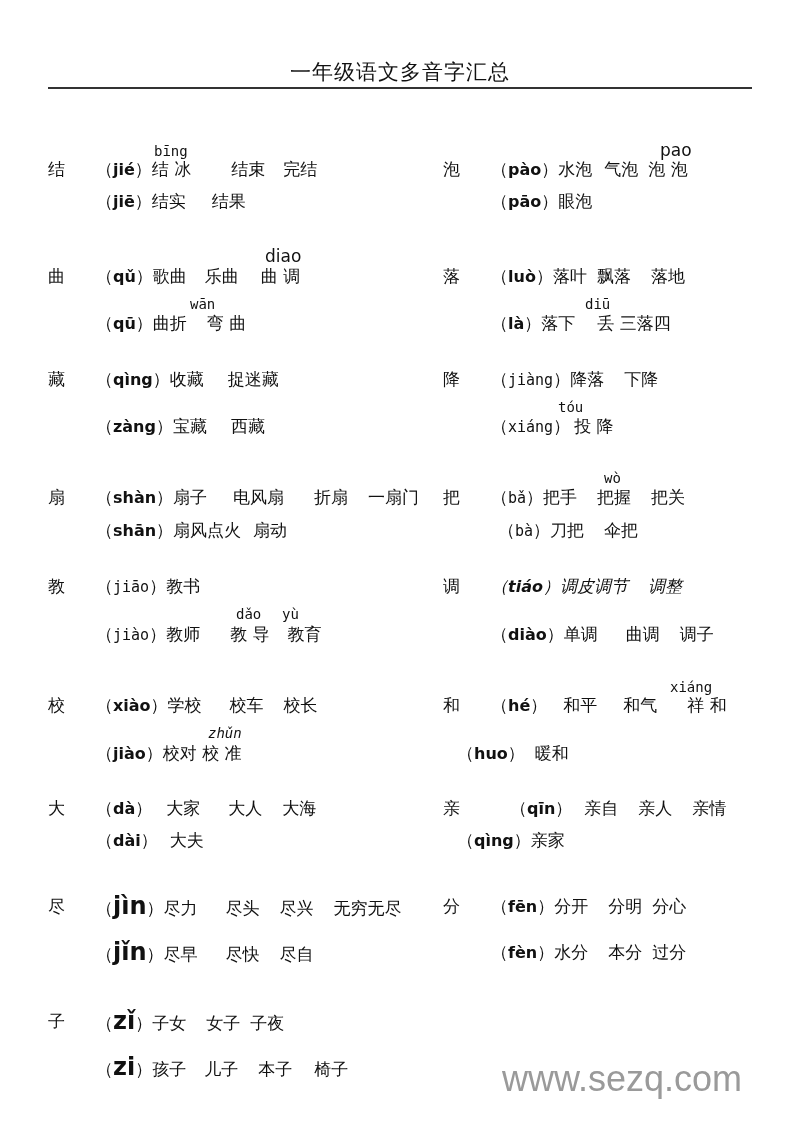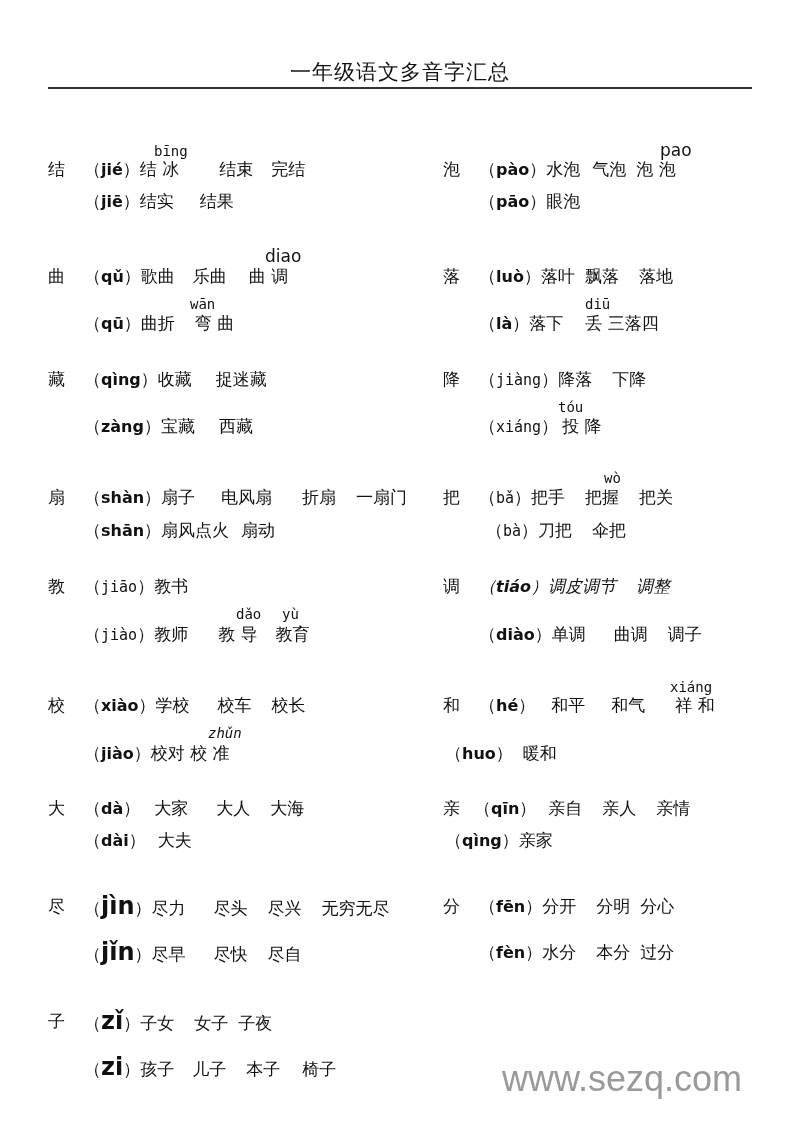--- a/index.html
+++ b/index.html
@@ -2,21 +2,21 @@
 <html><head>
 <meta charset="utf-8">
 <style>
   html, body { margin: 0; padding: 0; background: #ffffff; }
   body { width: 800px; height: 1131px; position: relative; overflow: hidden;
          font-family: "DejaVu Sans", "Liberation Sans", sans-serif; color: #111; }
   .title { position: absolute; left: 0; width: 800px; top: 58px; text-align: center;
            font-size: 21px; letter-spacing: 1px; font-family: "DejaVu Sans", sans-serif; }
   .rule { position: absolute; left: 48px; width: 704px; top: 87px; height: 0;
           border-top: 2px solid #333; }
-  .line { position: absolute; font-size: 17px; white-space: nowrap; line-height: 22px; }
+  .line { position: absolute; font-size: 17px; white-space: nowrap; line-height: 22px; margin-left: 12px; }
   .char { position: absolute; font-size: 17px; line-height: 22px; }
   .py { font-weight: bold; font-family: "DejaVu Sans", sans-serif; font-size: 16px; }
   .py.mono { font-weight: normal; font-family: "DejaVu Sans Mono", monospace; font-size: 15px; }
   .py.big { font-size: 24px; }
   .ann { position: absolute; font-size: 14px; font-family: "DejaVu Sans Mono", monospace; line-height: 16px; }
   .ann.boldsans { font-family: "DejaVu Sans", sans-serif; font-weight: normal; font-size: 17px; }
   .gap { display: inline-block; }
   .watermark { position: absolute; left: 502px; top: 1058px; font-size: 36px; color: #9a9a9a;
                font-family: "Liberation Sans", sans-serif; letter-spacing: 0px; }
 </style>
@@ -135,21 +135,21 @@
 
 <div class="char" style="left:48px;top:797px;">大</div>
 <div class="line" style="left:84px;top:797px;">
   <span>（</span><span class="py">dà</span><span>）</span><span class="gap" style="width:14px"></span><span>大家</span><span class="gap" style="width:28px"></span><span>大人</span><span class="gap" style="width:20px"></span><span>大海</span>
 </div>
 <div class="line" style="left:84px;top:829px;">
   <span>（</span><span class="py">dài</span><span>）</span><span class="gap" style="width:12px"></span><span>大夫</span>
 </div>
 
 <div class="char" style="left:443px;top:797px;">亲</div>
-<div class="line" style="left:474px;top:797px;text-align:right;">
+<div class="line" style="left:498px;top:797px;text-align:right;">
   <span>（</span><span class="py">qīn</span><span>）</span><span class="gap" style="width:12px"></span><span>亲自</span><span class="gap" style="width:20px"></span><span>亲人</span><span class="gap" style="width:20px"></span><span>亲情</span>
 </div>
 <div class="line" style="left:445px;top:829px;">
   <span>（</span><span class="py">qìng</span><span>）</span><span>亲家</span>
 </div>
 
 <div class="char" style="left:48px;top:895px;">尽</div>
 <div class="line" style="left:84px;top:895px;">
   <span>（</span><span class="py big">jìn</span><span>）</span><span>尽力</span><span class="gap" style="width:28px"></span><span>尽头</span><span class="gap" style="width:20px"></span><span>尽兴</span><span class="gap" style="width:20px"></span><span>无穷无尽</span>
 </div>

